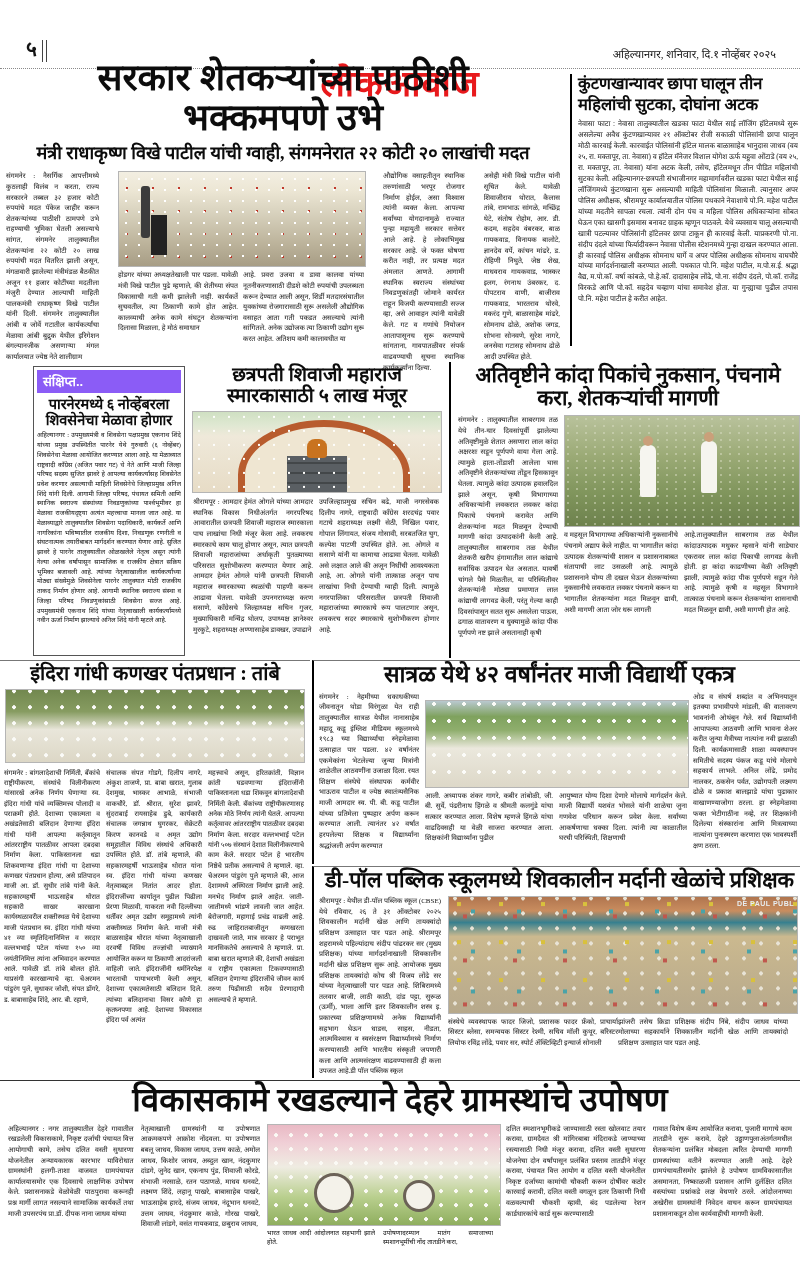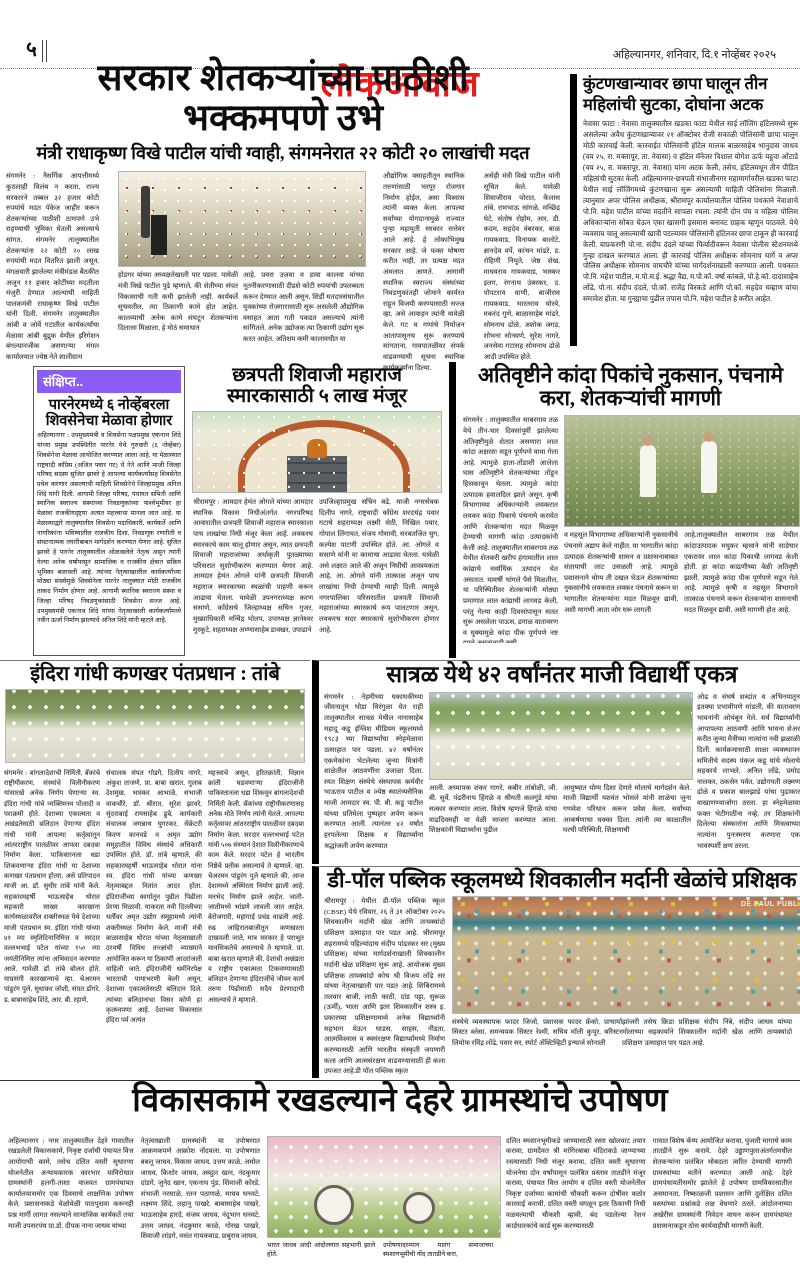--- a/index.html
+++ b/index.html
@@ -7,21 +7,21 @@
         font-family:"Liberation Serif","DejaVu Serif",serif;color:#141414;overflow:hidden;}
   
   .hdr{position:absolute;top:0;left:0;right:0;height:68px;border-bottom:1px dotted #8a8a8a;}
   .pgno{position:absolute;left:26px;top:34px;font-size:21px;font-weight:bold;}
   .pgno-bars{display:inline-block;margin-left:5px;border-left:1px solid #444;border-right:1px solid #444;width:3px;height:22px;vertical-align:middle;}
   .masthead{position:absolute;left:0;right:0;top:28px;text-align:center;font-size:36px;font-weight:bold;letter-spacing:1px;margin-top:30px;}
   .dateline{position:absolute;right:24px;top:46px;font-size:11px;}
   
   .hl{font-weight:bold;color:#0c0c0c;text-align:center;line-height:1.08;}
   .bodycol{font-size:7px;line-height:1.52;text-align:justify;overflow:hidden;word-break:break-word;}
-  .vrule{border-left:7px solid #000000;}
+  .vrule{border-left:2px solid #000000;}
   .hrule{border-top:1.5px solid #333;}
   .ph{position:relative;overflow:hidden;border:1px solid #b5b5b5;}
   .dots{position:absolute;inset:0;}
   
   .ph-crowd{background:linear-gradient(180deg,#f3efe2 0%,#ece6d4 20%,#d9d3bf 42%,#bdb49c 75%,#a79d85 100%);}
   .ph-crowd .dots{background:
      radial-gradient(circle 2.2px at 7px 6px,#ffffff 55%,transparent 60%) 0 34px/13px 11px repeat,
      radial-gradient(circle 1.6px at 4px 4px,#c0392b 55%,transparent 60%) 4px 58px/26px 23px repeat;}
   .speaker{position:absolute;left:9%;top:14%;width:9px;height:52px;background:#3c3c3c;border-radius:3px;}
   .podium{position:absolute;left:13%;top:45%;width:16px;height:40px;background:#222;}
@@ -139,21 +139,21 @@
       <div class="bodycol" style="width:96px;height:308px;font-size:6.8px;">संगमनेर : बांगलादेशाची निर्मिती, बँकांचे राष्ट्रीयीकरण, संस्थांचे विलीनीकरण यांसारखे अनेक निर्णय घेणाऱ्या स्व. इंदिरा गांधी यांचे व्यक्तिमत्त्व पोलादी व पराक्रमी होते. देशाच्या एकात्मता व अखंडतेसाठी बलिदान देणाऱ्या इंदिरा गांधी यांनी आपल्या कर्तृत्वातून आंतरराष्ट्रीय पातळीवर आपला दबदबा निर्माण केला. पाकिस्तानला धडा शिकवणाऱ्या इंदिरा गांधी या देशाच्या कणखर पंतप्रधान होत्या, असे प्रतिपादन माजी आ. डॉ. सुधीर तांबे यांनी केले. सहकारमहर्षी भाऊसाहेब थोरात सहकारी साखर कारखाना कार्यस्थळावरील शक्तीस्थळ येथे देशाच्या माजी पंतप्रधान स्व. इंदिरा गांधी यांच्या ४१ व्या स्मृतिदिनानिमित्त व सरदार वल्लभभाई पटेल यांच्या १५० व्या जयंतीनिमित्त त्यांना अभिवादन करण्यात आले. यावेळी डॉ. तांबे बोलत होते. याप्रसंगी कारखान्याचे व्हा. चेअरमन पांडुरंग पुले, सुधाकर जोशी, संपत डोंगरे, ड. बाबासाहेब शिंदे, आर. बी. रहाणे,</div>
       <div class="bodycol" style="width:96px;height:308px;font-size:6.8px;">संचालक संपत गोडगे, दिलीप नागरे, अंकुश ताजणे, प्रा. बाबा खरात, गुलाब देशमुख, भास्कर आभाळे, संभाजी वाकचौरे, डॉ. श्रीरात, सुरेश झावरे, सुंदराबाई रायसाहेब डुबे, कार्यकारी संचालक जगन्नाथ घुगरकर, सेक्रेटरी किरण कानवडे व अमृत उद्योग समूहातील विविध संस्थांचे अधिकारी उपस्थित होते. डॉ. तांबे म्हणाले, की सहकारमहर्षी भाऊसाहेब थोरात यांना स्व. इंदिरा गांधी यांच्या कणखर नेतृत्वाबद्दल नितांत आदर होता. इंदिराजींच्या कार्यातून पुढील पिढीला प्रेरणा मिळावी, याकरता नवी दिल्लीच्या धर्तीवर अमृत उद्योग समूहामध्ये त्यांनी शक्तीस्थळ निर्माण केले. माजी मंत्री बाळासाहेब थोरात यांच्या नेतृत्वाखाली दरवर्षी विविध तज्ज्ञांची व्याख्याने आयोजित करून या ठिकाणी आदरांजली वाहिली जाते. इंदिराजींनी धर्मनिरपेक्ष भारताची पायाभरणी केली असून, देशाच्या एकात्मतेसाठी बलिदान दिले. त्यांच्या बलिदानाचा विसर कोणे हा कृतघ्नपणा आहे. देशाच्या विकासात इंदिरा पर्व अत्यंत</div>
       <div class="bodycol" style="width:96px;height:308px;font-size:6.8px;">महत्त्वाचे असून, हरितक्रांती, विज्ञान क्रांती घडवणाऱ्या इंदिराजींनी पाकिस्तानला धडा शिकवून बांगलादेशची निर्मिती केली. बँकांच्या राष्ट्रीयीकरणासह अनेक मोठे निर्णय त्यांनी घेतले. आपल्या कर्तृत्वावर आंतरराष्ट्रीय पातळीवर दबदबा निर्माण केला. सरदार वल्लभभाई पटेल यांनी ५०७ संस्थानं देशात विलीनीकरणाचे काम केले. सरदार पटेल हे भारतीय निष्ठेचे प्रतीक असल्याचे ते म्हणाले. व्हा. चेअरमन पांडुरंग पुले म्हणाले की, आज देशामध्ये अस्थिरता निर्माण झाली आहे. मनभेद निर्माण झाले आहेत. जाती-जातीमध्ये भांडणे लावली जात आहेत. बेरोजगारी, महागाई प्रचंड वाढली आहे. रुढ जाहिरातबाजीतून कणखरता दाखवली जाते, मात्र सरकार हे पराभूत मानसिकतेचे असल्याचे ते म्हणाले. प्रा. बाबा खरात म्हणाले की, देशाची अखंडता व राष्ट्रीय एकात्मता टिकवण्यासाठी बलिदान देणाऱ्या इंदिराजींचे जीवन कार्य तरुण पिढीसाठी सदैव प्रेरणादायी असल्याचे ते म्हणाले.</div>
     </div>
   </div>
 
   <div class="abs vrule" style="top:660px;left:312px;width:488px;height:204px;border-top:1px solid #777;padding:2px 0 0 5px;box-sizing:border-box;">
     <div class="hl" style="font-size:23px;">सात्रळ येथे ४२ वर्षांनंतर माजी विद्यार्थी एकत्र</div>
     <div style="display:flex;gap:6px;margin-top:4px;">
       <div class="bodycol" style="width:100px;height:168px;">संगमनेर : नेहमीच्या धकाधकीच्या जीवनातून थोडा विरंगुळा येत राही तालुक्यातील सात्रळ येथील नानासाहेब महादू कडू इंग्लिश मीडियम स्कूलमध्ये १९८३ च्या विद्यार्थ्यांचा स्नेहमेळावा उत्साहात पार पडला. ४२ वर्षांनंतर एकमेकांना भेटलेल्या जुन्या मित्रांनी शाळेतील आठवणींना उजाळा दिला. रयत शिक्षण संस्थेचे संस्थापक कर्मवीर भाऊराव पाटील व ज्येष्ठ स्वातंत्र्यसैनिक माजी आमदार स्व. पी. बी. कडू पाटील यांच्या प्रतिमेला पुष्पहार अर्पण करून करण्यात आली. त्यानंतर ४२ वर्षांत हरपलेल्या शिक्षक व विद्यार्थ्यांना श्रद्धांजली अर्पण करण्यात</div>
-      <div style="width:262px;">
+      <div style="width:262px;margin-top:8px;">
         <div class="ph ph-class" style="width:262px;height:86px;">
           <div class="dots"></div>
         </div>
         <div style="display:flex;gap:6px;margin-top:3px;">
           <div class="bodycol" style="width:128px;height:76px;">आली. अध्यापक शंकर गागरे, कबीर तांबोळी, जी. बी. सुर्वे, पंढरीनाथ हिंगळे व श्रीमती कलगुंडे यांचा सत्कार करण्यात आला. विशेष म्हणजे हिंगळे यांचा वाढदिवसही या वेळी साजरा करण्यात आला. शिक्षकांनी विद्यार्थ्यांना पुढील</div>
           <div class="bodycol" style="width:128px;height:76px;">आयुष्यात योग्य दिशा देणारे मोलाचे मार्गदर्शन केले. माजी विद्यार्थी यशवंत भोसले यांनी शाळेचा जुना गणवेश परिधान करून प्रवेश केला. सर्वांच्या आकर्षणाचा धक्का दिला. त्यांनी त्या काळातील घरची परिस्थिती, शिक्षणाची</div>
         </div>
       </div>
       <div class="bodycol" style="width:104px;height:168px;">ओढ व संघर्ष शब्दांत व अभिनयातून इतक्या प्रभावीपणे मांडली, की वातावरण भावनांनी ओथंबून गेले. सर्व विद्यार्थ्यांनी आपापल्या आठवणी आणि भावना शेअर करीत जुन्या मैत्रीच्या नात्यांना नवी झळाळी दिली. कार्यक्रमासाठी शाळा व्यवस्थापन समितीचे सदस्य पंकज कडू यांचे मोलाचे सहकार्य लाभले. अनिल लोंढे, प्रमोद नालकर, ठकसेन पर्वत, उद्योगपती लक्ष्मण ढोळे व प्रकाश बालझाडे यांचा पुढाकार वाखाणण्याजोगा ठरला. हा स्नेहमेळावा फक्त भेटीगाठींना नव्हे, तर शिक्षकांनी दिलेल्या संस्कारांना आणि मित्रत्वाच्या नात्यांना पुनःस्मरण करणारा एक भावस्पर्शी क्षण ठरला.</div>
     </div>
@@ -171,21 +171,21 @@
         <div style="display:flex;gap:0;margin-top:3px;">
           <div class="caption" style="width:170px;height:52px;font-size:7px;">संस्थेचे व्यवस्थापक फादर जिजो, प्रशासक फादर फ्रँको, प्राचार्या सिस्टर ब्लेसा, समन्वयक सिस्टर रेश्मी, सचिव मॉली कुथूर, बरिस्टर लियोफ रविंद्र लोंढे, पवार सर, स्पोर्ट ॲक्टिव्हिटी इन्चार्ज सोनाली</div>
           <div class="caption" style="width:170px;height:52px;font-size:7px;">झांजरी तसेच क्रिडा प्रशिक्षक संदीप निंबे, संदीप जाधव यांच्या मोलाच्या सहकार्याने शिवकालीन मर्दानी खेळ आणि तायक्वांदो प्रशिक्षण उत्साहात पार पडत आहे.</div>
         </div>
       </div>
     </div>
   </div>
 
   <div class="abs hrule" style="top:1080px;left:0;width:800px;height:191px;padding:2px 8px 0;box-sizing:border-box;">
     <div class="hl" style="font-size:33px;">विकासकामे रखडल्याने देहरे ग्रामस्थांचे उपोषण</div>
-    <div style="display:flex;gap:7px;margin-top:17px;">
+    <div style="display:flex;gap:7px;margin-top:5px;">
       <div class="bodycol" style="width:126px;height:128px;">अहिल्यानगर : नगर तालुक्यातील देहरे गावातील रखडलेली विकासकामे, निकृष्ट दर्जाची पंचायत वित्त आयोगाची कामे, तसेच दलित वस्ती सुधारणा योजनेतील अन्यायकारक कारभार याविरोधात ग्रामस्थांनी हलगी-ताशा वाजवत ग्रामपंचायत कार्यालयासमोर एक दिवसाचे लाक्षणिक उपोषण केले. प्रशासनाकडे वेळोवेळी पाठपुरावा करूनही प्रश्न मार्गी लागत नसल्याने सामाजिक कार्यकर्ते तथा माजी उपसरपंच प्रा.डॉ. दीपक नाना जाधव यांच्या</div>
       <div class="bodycol" style="width:120px;height:128px;">नेतृत्वाखाली ग्रामस्थांनी या उपोषणात आक्रमकपणे आक्रोश नोंदवला. या उपोषणात बबलू जाधव, विकास जाधव, उत्तम काळे, अमोल जाधव, किशोर जाधव, अब्दुल खान, नंदकुमार दांडगे, जुनेद खान, एकनाथ पुंड, शिवाजी कोरडे, संभाजी नरसाळे, रतन पठाणळे, माधव धनवटे, लक्ष्मण शिंदे, लहानू पाखरे, बाबासाहेब पाखरे, भाऊसाहेब हारदे, संजय जाधव, नंदूभान धनवटे, उत्तम जाधव, नंदकुमार काळे, गोरख पाखरे, शिवाजी लांडगे, वसंत गायकवाड, छबुराव जाधव,</div>
       <div style="width:232px;">
         <div class="ph ph-sit" style="width:232px;height:100px;">
           <div class="dots"></div>
           <div class="drum" style="left:20%;top:48%;"></div>
           <div class="drum" style="left:58%;top:55%;width:26px;height:26px;"></div>
         </div>
         <div style="display:flex;gap:8px;margin-top:2px;">
           <div class="caption" style="width:108px;height:24px;">भारत जाधव आदी आंदोलनात सहभागी झाले होते.</div>

